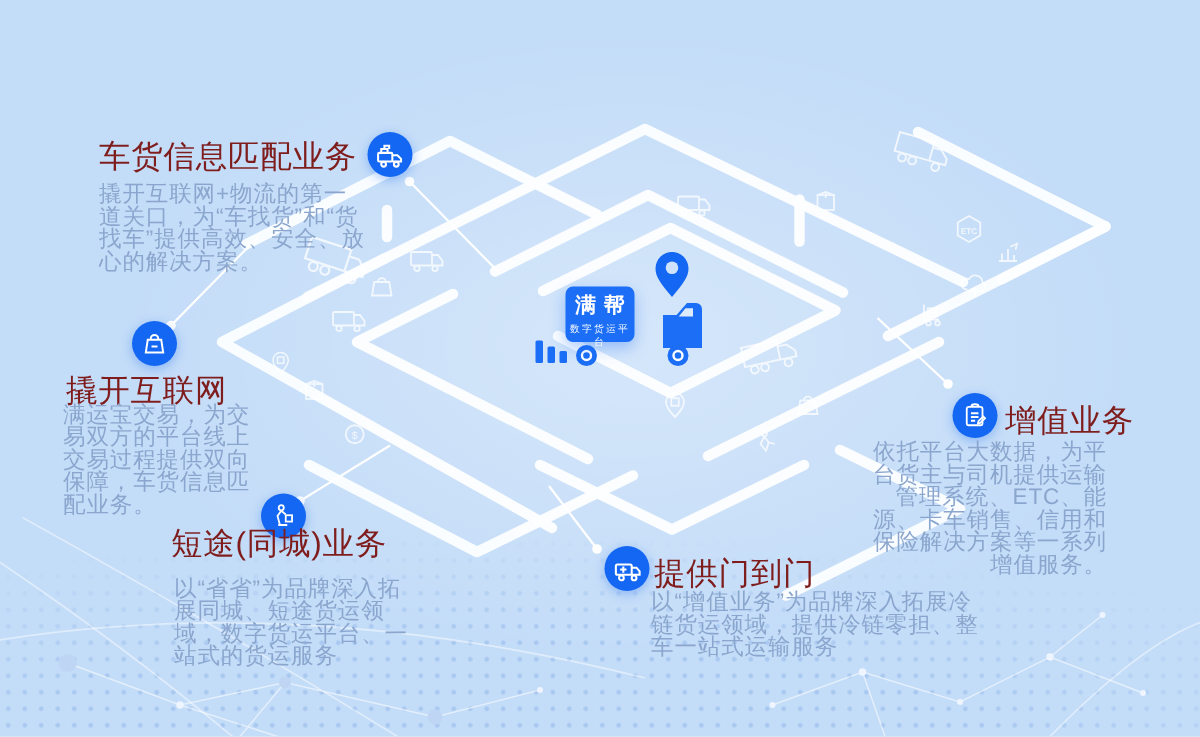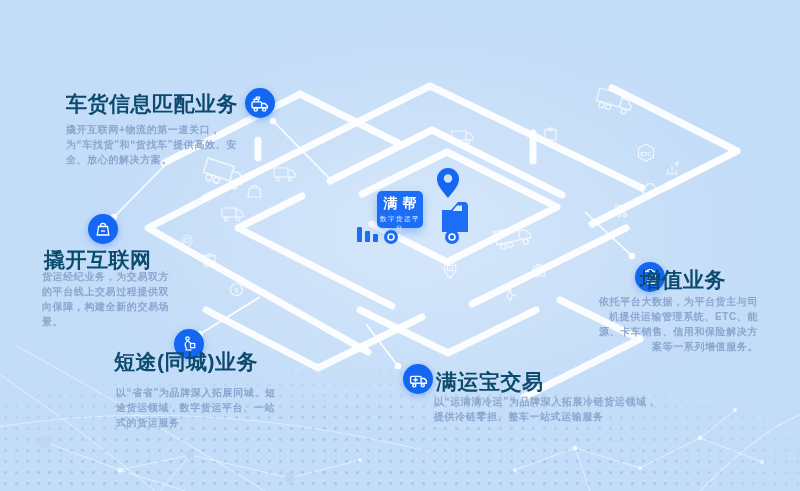--- a/index.html
+++ b/index.html
@@ -10,23 +10,23 @@
   .map-dots{position:absolute;left:0;top:335px;width:800px;height:156px;
         background-image:radial-gradient(#93b8ea 1.3px,transparent 1.7px);
         background-size:11px 11px;opacity:.55;
         -webkit-mask-image:radial-gradient(ellipse 78% 95% at 42% 105%,#000 50%,transparent 98%);
         mask-image:radial-gradient(ellipse 78% 95% at 42% 105%,#000 50%,transparent 98%);}
   svg.decor{position:absolute;left:0;top:0;}
   .section{position:absolute;left:0;top:0;width:0;height:0;}
   .icon-badge{position:absolute;width:30px;height:30px;border-radius:50%;background:#1467f2;
         display:flex;align-items:center;justify-content:center;
         box-shadow:0 2px 7px rgba(20,103,242,.35);}
-  .title{position:absolute;font-size:21px;font-weight:bold;color:#0c4a6e;
+  .title{position:absolute;font-size:21px;font-weight:normal;color:#7f1d1d;
         white-space:nowrap;letter-spacing:.5px;}
-  .desc{position:absolute;font-size:10px;line-height:15px;letter-spacing:.6px;color:#8ba6ce;font-weight:bold;}
+  .desc{position:absolute;font-size:15px;line-height:15px;letter-spacing:.6px;color:#8ba6ce;}
   .desc.right{text-align:right;}
   .brand-card{position:absolute;left:377px;top:191px;width:46px;height:37px;background:#1b6ef5;
         border-radius:5px;color:#fff;text-align:center;
         box-shadow:0 4px 10px rgba(27,110,245,.35);}
   .brand-name{font-size:14px;font-weight:bold;letter-spacing:5px;text-indent:5px;margin-top:4px;}
   .brand-tagline{font-size:6.5px;letter-spacing:1.5px;opacity:.95;margin-top:2px;}
 </style>
 </head>
 <body>
 
@@ -213,21 +213,21 @@
 
   <div class="section">
     <div class="icon-badge" style="left:88px;top:214px">
       <svg width="18" height="18" viewBox="0 0 18 18" fill="none" stroke="#fff" stroke-width="1.3">
         <path d="M4.5 6.5 3.2 15h11.6l-1.3-8.5z"></path>
         <path d="M6.5 6.5V5.8a2.5 2.5 0 0 1 5 0v.7"></path>
         <path d="M7 11h4"></path>
       </svg>
     </div>
     <div class="title" style="left:44px;top:246px">撬开互联网</div>
-    <div class="desc" style="left:42px;top:269px;width:134px">货运经纪业务，为交易双方的平台线上交易过程提供双向保障，构建全新的交易场景。</div>
+    <div class="desc" style="left:42px;top:269px;width:134px">满运宝交易，为交易双方的平台线上交易过程提供双向保障，车货信息匹配业务。</div>
   </div>
 
   <div class="section">
     <div class="icon-badge" style="left:174px;top:329px">
       <svg width="18" height="18" viewBox="0 0 18 18" fill="none" stroke="#fff" stroke-width="1.2">
         <circle cx="7.5" cy="3.5" r="1.7"></circle>
         <path d="M7.5 5.5 5 9l1.5 5.5M7.5 5.5l3 2.5"></path>
         <rect x="10.5" y="8.5" width="4.2" height="4.2"></rect>
         <path d="M5.5 15h6"></path>
       </svg>
@@ -239,30 +239,30 @@
   <div class="section">
     <div class="icon-badge" style="left:403px;top:364px">
       <svg width="19" height="19" viewBox="0 0 18 18" fill="none" stroke="#fff" stroke-width="1.3">
         <rect x="1.5" y="6" width="10" height="6.5" rx="1"></rect>
         <path d="M11.5 8h3l2 2.3v2.2h-5"></path>
         <circle cx="5" cy="14.5" r="1.5"></circle>
           <circle cx="13" cy="14.5" r="1.5"></circle>
         <path d="M4.2 9.2h4M6.2 7.2v4"></path>
       </svg>
     </div>
-    <div class="title" style="left:436px;top:368px">满运宝交易</div>
-    <div class="desc" style="left:434px;top:394px;width:224px">以“运满满冷运”为品牌深入拓展冷链货运领域，提供冷链零担、整车一站式运输服务</div>
+    <div class="title" style="left:436px;top:368px">提供门到门</div>
+    <div class="desc" style="left:434px;top:394px;width:224px">以“增值业务”为品牌深入拓展冷链货运领域，提供冷链零担、整车一站式运输服务</div>
   </div>
 
   <div class="section">
     <div class="icon-badge" style="left:635px;top:262px">
       <svg width="18" height="18" viewBox="0 0 18 18" fill="none" stroke="#fff" stroke-width="1.2">
         <rect x="3.5" y="3.2" width="10.5" height="12.3" rx="1.4"></rect>
         <path d="M6.5 3.2a2.5 1.7 0 0 1 5 0"></path>
         <path d="M6.3 7.5h5M6.3 10h5M6.3 12.5h2.8"></path>
         <path d="M11.3 12.8l3.2-3.2 1.2 1.2-3.2 3.2-1.5.3z"></path>
       </svg>
     </div>
-    <div class="title" style="left:640px;top:266px">增值业务</div>
-    <div class="desc right" style="left:598px;top:294px;width:160px">依托平台大数据，为平台货主与司机提供运输管理系统、ETC、能源、卡车销售、信用和保险解决方案等一系列增值服务。</div>
+    <div class="title" style="left:670px;top:266px">增值业务</div>
+    <div class="desc right" style="left:578px;top:294px;width:160px">依托平台大数据，为平台货主与司机提供运输管理系统、ETC、能源、卡车销售、信用和保险解决方案等一系列增值服务。</div>
   </div>
 
 </div>
 
 </body></html>

